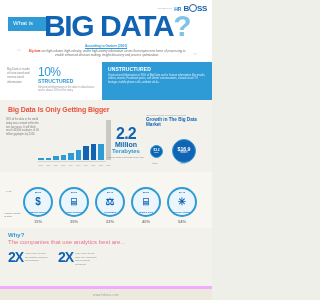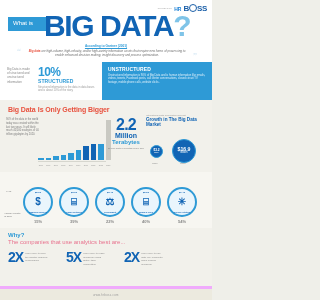--- a/index.html
+++ b/index.html
@@ -34,21 +34,21 @@
   .qmark{position:absolute;font-size:9px;color:#cfe4f2;font-family:"Liberation Serif",serif;line-height:1;}
   .qmark.l{left:17px;top:47px;}
   .qmark.r{right:15px;top:52px;}
 
   
   .splitrow{display:flex;height:38px;}
   .sp-intro{width:36px;background:#ffffff;padding:5px 3px 0 7px;box-sizing:border-box;
             font-size:3px;color:#8a8a8a;line-height:1.4;}
   .sp-a{width:66px;background:#ffffff;padding:4px 4px 0 2px;box-sizing:border-box;}
   .sp-b{flex:1;background:#2e9ad6;padding:4px 6px 0 6px;box-sizing:border-box;color:#fff;}
-  .pct{font-size:12px;font-weight:bold;line-height:1;letter-spacing:-.5px;}
+  .pct{font-size:12px;font-weight:normal;line-height:1;letter-spacing:-.5px;}
   .sp-a .pct{color:#2e9ad6;}
   .lbl{font-size:5px;font-weight:bold;letter-spacing:.1px;margin-top:1px;line-height:1;}
   .sp-a .lbl{color:#2e9ad6;}
   .dsc{font-size:2.7px;line-height:1.45;margin-top:1.5px;}
   .sp-a .dsc{color:#9a9a9a;}
   .sp-b .dsc{color:#dff0fa;}
 
   
   .sec2{position:relative;background:#f2f1eb;padding:5px 0 0 0;height:72px;box-sizing:border-box;}
   .h2{margin-left:8px;font-size:9px;font-weight:bold;color:#1164b4;letter-spacing:-.3px;line-height:1;}
@@ -57,21 +57,21 @@
   .chartwrap{position:absolute;left:4px;top:17px;width:104px;height:50px;}
   .chartnote{position:absolute;left:2px;top:1px;width:33px;font-size:2.6px;color:#7d7d7d;line-height:1.45;}
   .bars{position:absolute;left:34px;bottom:7px;height:40px;display:flex;align-items:flex-end;gap:2px;}
   .bar{width:5.5px;background:#2e9ad6;}
   .bar.dark{background:#1164b4;}
   .bar.gray{background:#c9c9c2;}
   .axis{position:absolute;left:34px;bottom:5.5px;width:68px;height:.6px;background:#d6d6ce;}
   .yrs{position:absolute;left:34px;bottom:0px;display:flex;gap:2px;}
   .yr{width:5.5px;font-size:1.9px;color:#9a9a9a;text-align:center;line-height:1;}
 
-  .tb{position:absolute;left:108px;top:18px;width:36px;text-align:center;}
+  .tb{position:absolute;left:108px;top:27px;width:36px;text-align:center;}
   .tb .num{font-size:16px;font-weight:bold;color:#1164b4;line-height:.9;letter-spacing:-.8px;}
   .tb .m{font-size:7px;font-weight:bold;color:#1164b4;line-height:1;}
   .tb .t{font-size:6px;font-weight:bold;color:#2e9ad6;line-height:1;}
   .tb .sub{font-size:2.5px;color:#8a8a8a;font-style:italic;margin-top:1.5px;line-height:1.3;}
 
   .growth{position:absolute;left:146px;top:14px;width:62px;}
   .growth .pre{font-size:2.3px;color:#9a9a9a;}
   .growth .gh{font-size:4.6px;font-weight:bold;color:#1164b4;line-height:1.2;margin-top:.5px;}
   .circles{position:relative;margin-top:3px;height:34px;}
   .circ{position:absolute;border-radius:50%;border:1.6px solid #2e9ad6;background:#1164b4;
@@ -101,21 +101,21 @@
          display:flex;align-items:center;justify-content:center;}
   .donut .gl{font-size:10px;color:#1164b4;font-weight:bold;line-height:1;}
   .amt{position:absolute;top:1.5px;left:0;right:0;font-size:2.4px;color:#1164b4;font-weight:bold;}
   .cat{position:absolute;bottom:2.5px;left:0;right:0;font-size:2.1px;color:#1164b4;font-weight:bold;}
   .grw{margin-top:2px;font-size:4px;color:#8a8a8a;font-weight:bold;}
 
   
   .sec4{position:relative;background:#f2f1eb;height:58px;padding:4px 0 0 8px;box-sizing:border-box;}
   .why{font-size:6px;color:#2e9ad6;font-weight:bold;line-height:1.1;}
   .whysub{font-size:6px;color:#e8738f;line-height:1.1;margin-top:0px;}
-  .xrow{display:flex;margin-top:5px;gap:9px;}
+  .xrow{display:flex;margin-top:5px;gap:1px;}
   .xcell{width:49px;display:flex;gap:2px;}
   .xnum{font-size:14px;font-weight:bold;color:#1164b4;line-height:1;letter-spacing:-1px;}
   .xtxt{font-size:2.5px;color:#8a8a8a;line-height:1.4;padding-top:2px;width:24px;}
 
   .foot{position:absolute;left:0;right:0;bottom:0;height:11px;background:#eceadf;
         display:flex;align-items:center;justify-content:center;}
   .foot a{font-size:2.8px;color:#9a9a9a;text-decoration:none;letter-spacing:.3px;}
 </style>
 </head>
 <body>
@@ -257,24 +257,20 @@
 
   <div class="sec4">
     <div class="why">Why?</div>
     <div class="whysub">The companies that use analytics best are...</div>
     <div class="xrow">
         <div class="xcell">
           <div class="xnum">2X</div>
           <div class="xtxt">More likely to have top quartile financial performance</div>
         </div>
         <div class="xcell">
-          <div class="xnum">5X</div>
-          <div class="xtxt">More likely to make decisions "much faster" than competition</div>
-        </div>
-        <div class="xcell">
           <div class="xnum">2X</div>
           <div class="xtxt">More likely to use data very frequently when making decisions</div>
         </div>
       </div>
   </div>
 
   <div class="foot">
     <a href="#">www.hrboss.com</a>
   </div>
 </div>

